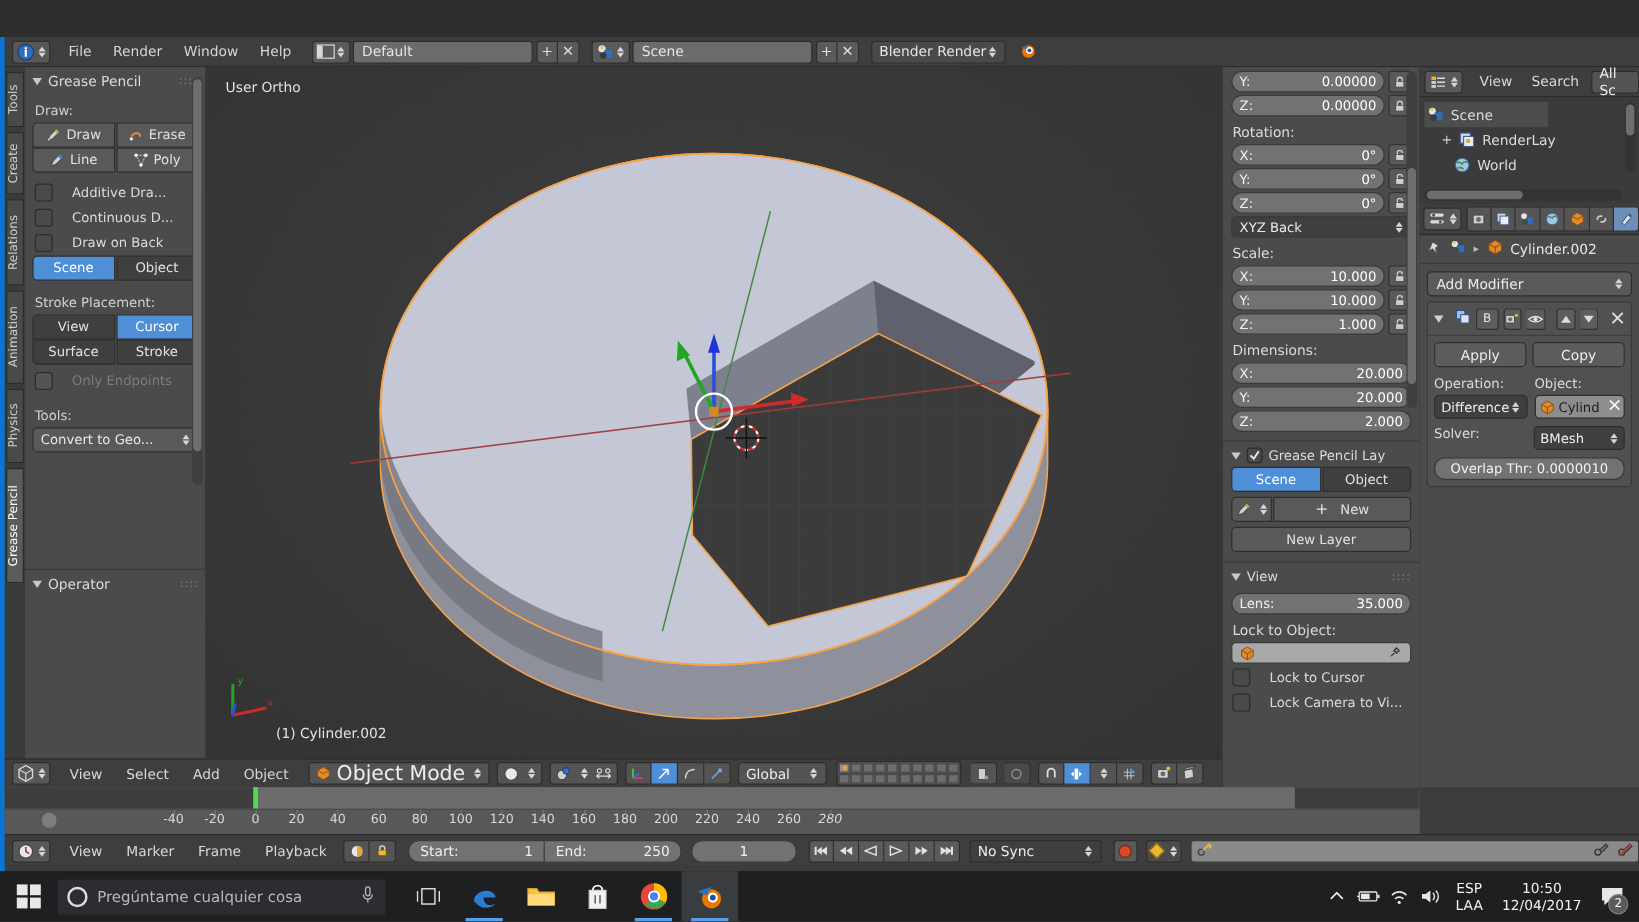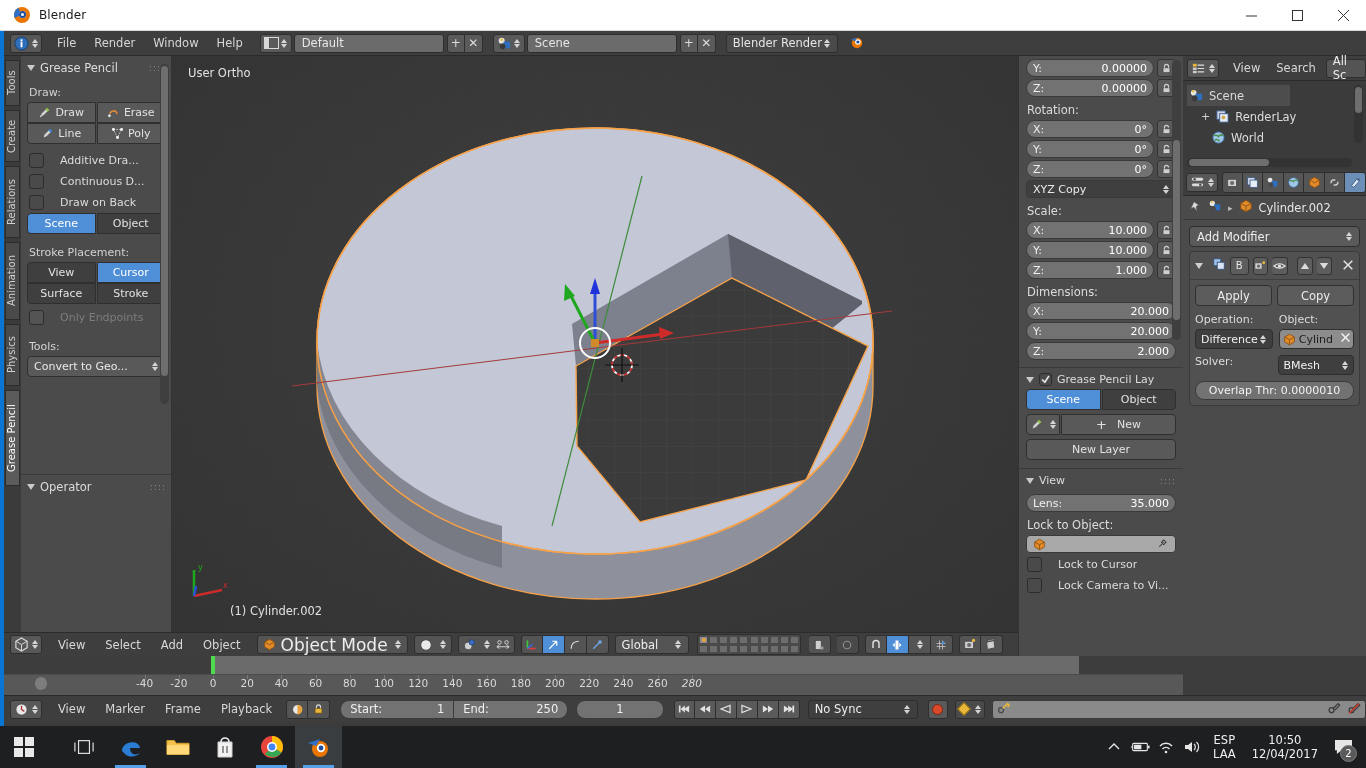--- a/index.html
+++ b/index.html
@@ -364,44 +364,20 @@
     position:absolute; right:3px; bottom:6px; width:17px;height:17px;border-radius:50%;
     background:#5a5a5a; color:#fff; font-size:10px; display:flex;align-items:center;justify-content:center;
     border:1px solid #7b7b7b;
   }
 </style>
 </head>
 <body>
 
 <div class="app">
 
-  <div class="titlebar">
-    <div class="tb-icon">
-      <div class="blender-logo"></div>
-    </div>
-    <div class="tb-title">Blender</div>
-    <div class="win-btns">
-      <div class="win-btn">
-        <svg width="11" height="11">
-            <line x1="0" y1="6" x2="11" y2="6" stroke="#333" stroke-width="1"></line>
-          </svg>
-      </div>
-      <div class="win-btn">
-        <svg width="11" height="11">
-            <rect x="0.5" y="0.5" width="10" height="10" fill="none" stroke="#333"></rect>
-          </svg>
-      </div>
-      <div class="win-btn close">
-        <svg width="11" height="11">
-            <line x1="0" y1="0" x2="11" y2="11" stroke="#333"></line>
-            <line x1="11" y1="0" x2="0" y2="11" stroke="#333"></line>
-          </svg>
-      </div>
-    </div>
-  </div>
 
   <div class="blender">
 
     <div class="info-header">
       <div class="ed-type">
         <svg class="ed-icon" viewBox="0 0 16 16">
           <circle cx="8" cy="8" r="7" fill="#2d6ebd" stroke="#1b3f6b"></circle>
           <rect x="7" y="6" width="2" height="6" fill="#fff"></rect>
             <rect x="7" y="3.5" width="2" height="2" fill="#fff"></rect>
         </svg>
@@ -888,21 +864,21 @@
             </span>
           <span class="np-lock">
             <svg width="11" height="11" viewBox="0 0 16 16">
                 <rect x="3" y="7" width="10" height="7" fill="#cfcfcf" stroke="#444"></rect>
                 <path d="M5 7 V5 A3 3 0 0 1 11 5" fill="none" stroke="#cfcfcf" stroke-width="1.6"></path>
               </svg>
           </span>
         </div>
         <div class="np-row">
           <span class="np-field dark" style="justify-content:space-between">
-            <span>XYZ Copy</span>
+            <span>XYZ Back</span>
             <span class="spin-arrows">
                 <i class="up"></i>
                 <i class="dn"></i>
               </span>
           </span>
         </div>
 
         <div class="np-sect">Scale:</div>
         <div class="np-row">
           <span class="np-field">
@@ -1448,20 +1424,30 @@
 
   <div class="taskbar">
     <div class="start-btn">
       <span class="win-sq">
           <i></i>
           <i></i>
           <i></i>
           <i></i>
         </span>
     </div>
+    <div class="cortana">
+      <span class="cortana-ring"></span>
+      <span style="flex:1">Pregúntame cualquier cosa</span>
+      <span>
+        <svg width="13" height="15" viewBox="0 0 14 16">
+            <rect x="5" y="1" width="4" height="8" rx="2" fill="none" stroke="#b9b9b9" stroke-width="1.2"></rect>
+            <path d="M3 8 A4 4 0 0 0 11 8 M7 12 V15" stroke="#b9b9b9" fill="none" stroke-width="1.2"></path>
+          </svg>
+      </span>
+    </div>
     <div class="tb-icons">
       <div class="tb-app">
         <svg width="20" height="16" viewBox="0 0 22 16">
             <rect x="5" y="1" width="12" height="14" fill="none" stroke="#e0e0e0" stroke-width="1.3"></rect>
             <line x1="1" y1="3" x2="1" y2="13" stroke="#e0e0e0" stroke-width="1.3"></line>
             <line x1="21" y1="3" x2="21" y2="13" stroke="#e0e0e0" stroke-width="1.3"></line>
           </svg>
       </div>
       <div class="tb-app">
         <svg width="24" height="24" viewBox="0 0 24 24">

